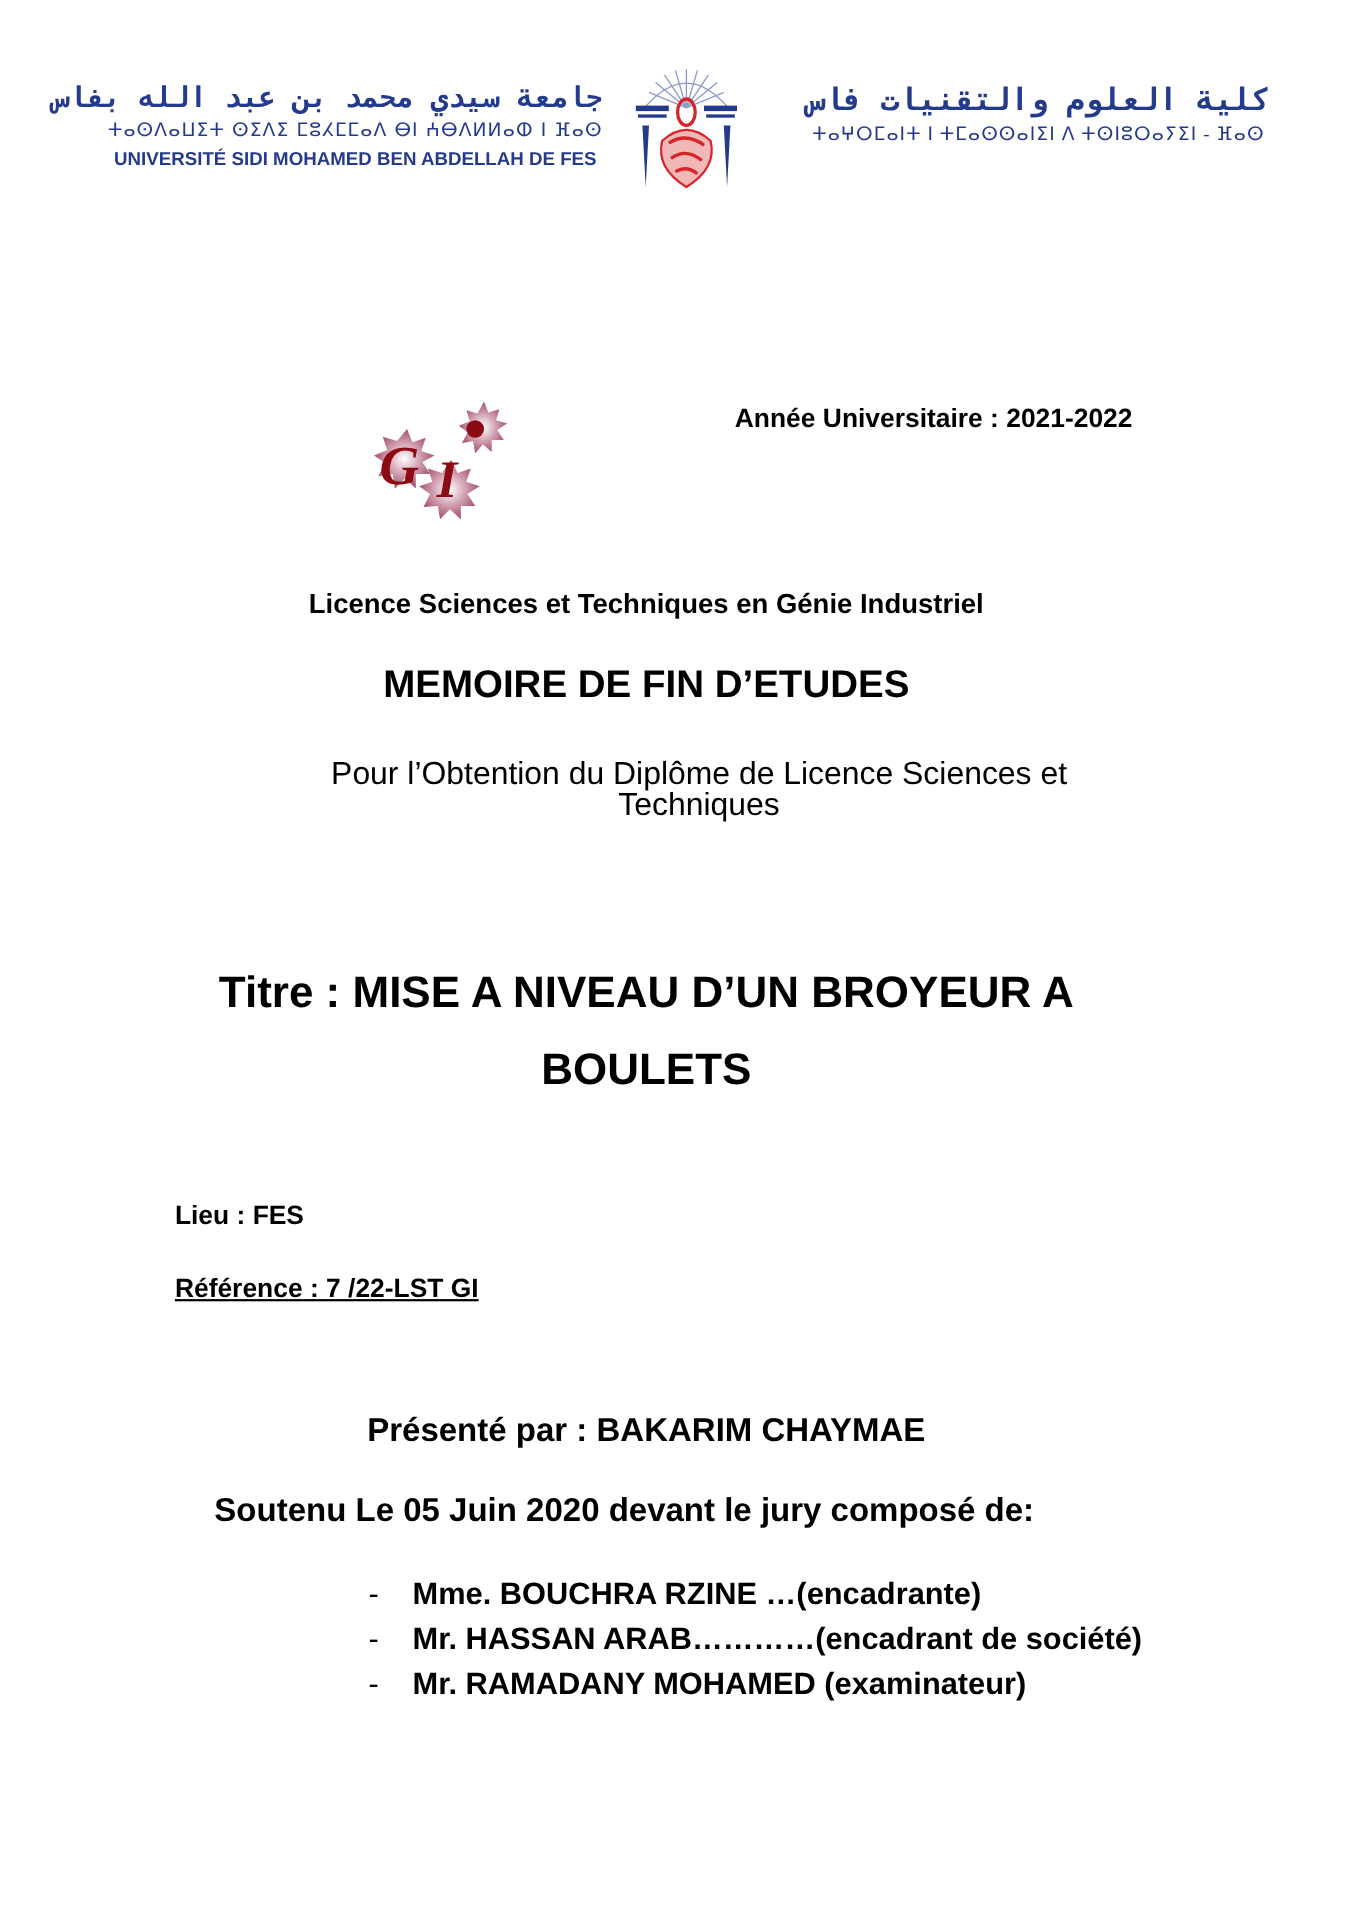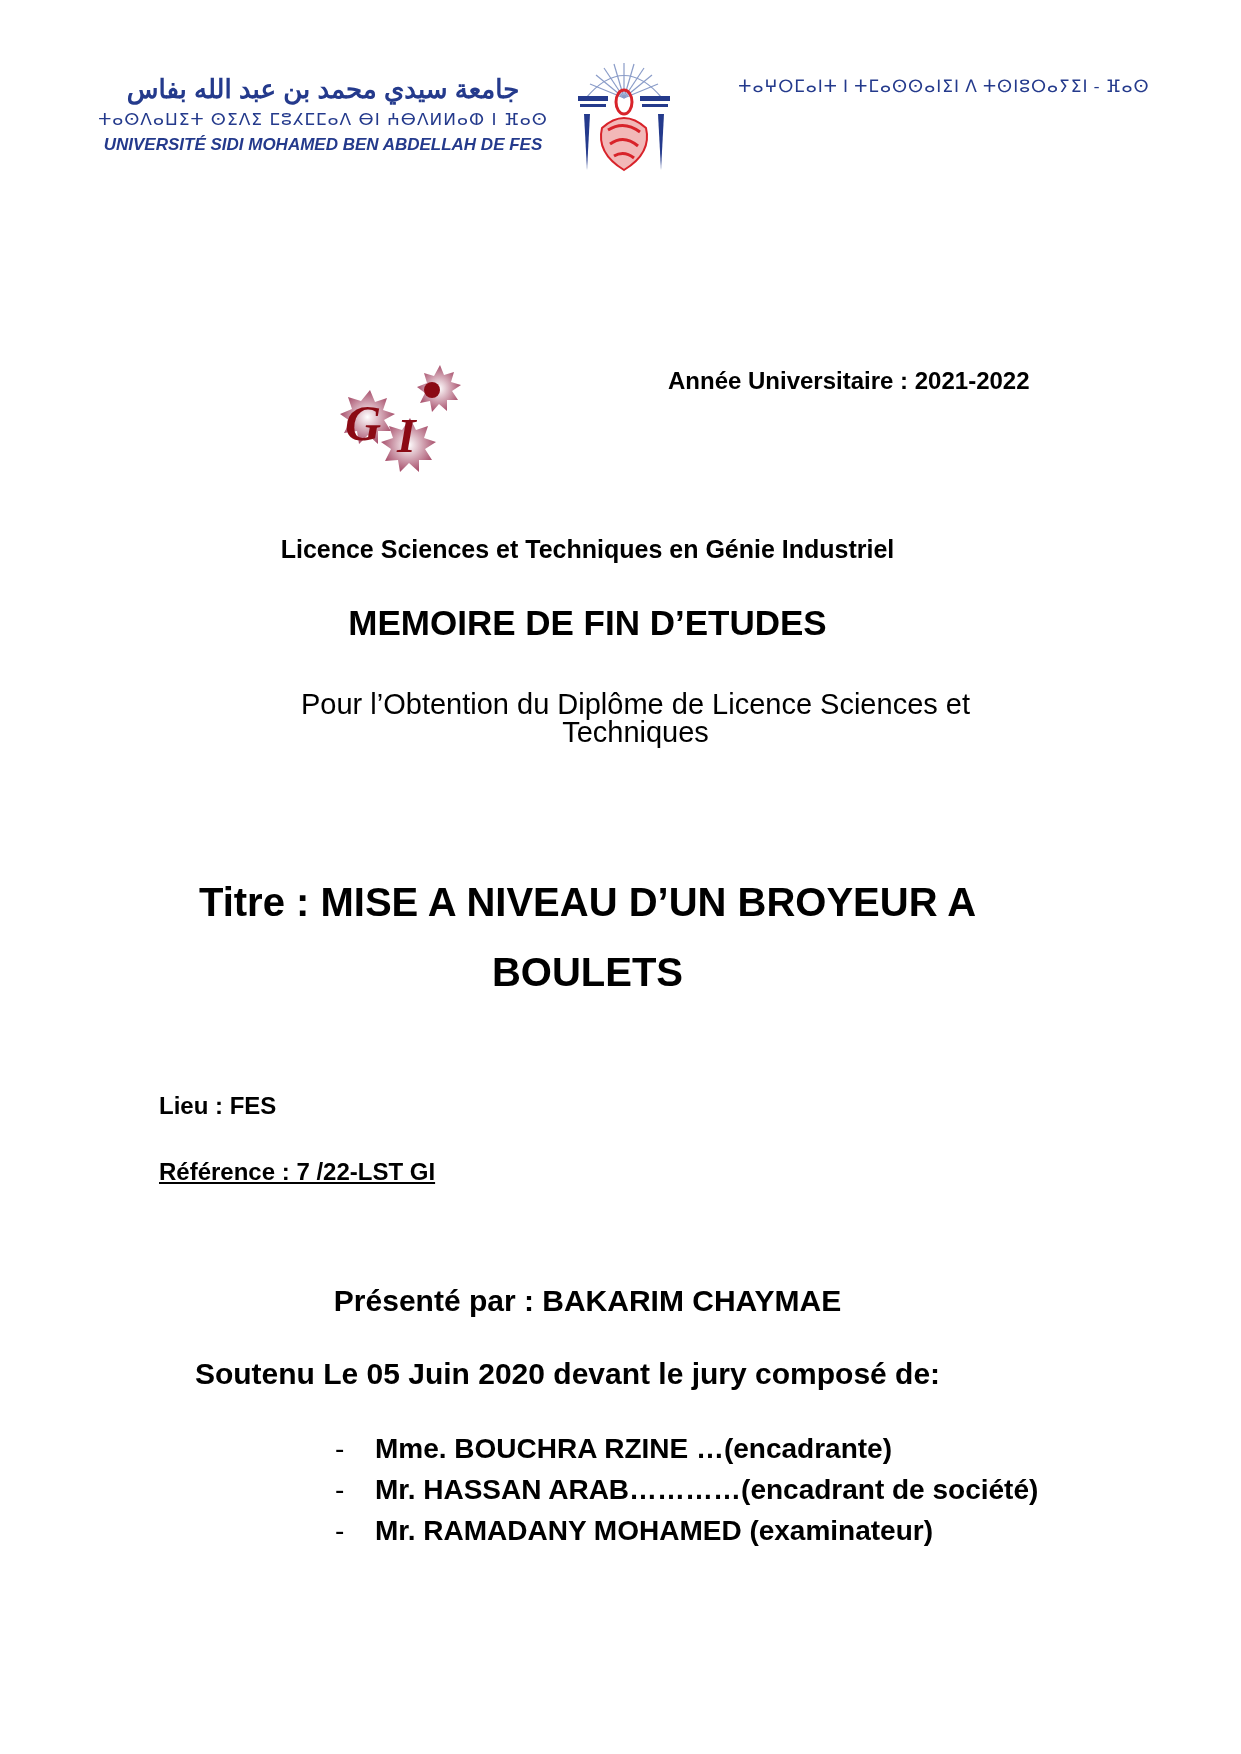--- a/index.html
+++ b/index.html
@@ -1,41 +1,41 @@
 <!DOCTYPE html>
 <html><head>
 <meta charset="utf-8">
 <style>
   html, body { margin:0; padding:0; background:#ffffff; }
   body { width:1241px; height:1754px; position:relative; overflow:hidden;
          font-family:"Liberation Sans", "DejaVu Sans", sans-serif; color:#000; }
   .abs { position:absolute; }
   .navy { color:#243a8c; }
-  .hdr-ar { font-family:Liberation Sans, sans-serif; font-weight:bold; font-size:26px; direction:rtl; white-space:nowrap; }
+  .hdr-ar { font-family:Liberation Mono, monospace; font-weight:bold; font-size:26px; direction:rtl; white-space:nowrap; }
   .hdr-tf { font-family:"DejaVu Sans", sans-serif; font-size:17px; letter-spacing:1px; white-space:nowrap; }
   .hdr-fr { font-family:"Liberation Sans", sans-serif; font-weight:bold; font-size:17px; white-space:nowrap; }
   .center { left:0; width:1175px; text-align:center; }
   .b { font-weight:bold; }
   .t18 { font-size:25px; }
   .t24 { font-size:35px; }
   .t22 { font-size:29px;padding-left:48px; }
   .t30 { font-size:40px; }
   .t20 { font-size:24px; }
   .jury { left:335px; top:1428px; font-size:28px; font-weight:bold; }
   .jury .row { height:41px; display:flex; align-items:center; white-space:nowrap; }
   .jury .dash { width:40px; font-weight:normal; }
   .u { text-decoration:underline; }
 </style>
 </head>
 <body>
 
 <div class="abs" style="left:98px; top:74px; width:450px;">
   <div class="hdr-ar navy" style="text-align:center;">جامعة سيدي محمد بن عبد الله بفاس</div>
   <div class="hdr-tf navy" style="text-align:center; margin-top:4px;">ⵜⴰⵙⴷⴰⵡⵉⵜ ⵙⵉⴷⵉ ⵎⵓⵃⵎⵎⴰⴷ ⴱⵏ ⵄⴱⴷⵍⵍⴰⵀ ⵏ ⴼⴰⵙ</div>
-  <div class="hdr-fr navy" style="text-align:center; margin-top:6px;font-style:italic;">UNIVERSITÉ SIDI MOHAMED BEN ABDELLAH DE FES</div>
+  <div class="hdr-fr navy" style="text-align:center; margin-top:6px;">UNIVERSITÉ SIDI MOHAMED BEN ABDELLAH DE FES</div>
 </div>
 
 <div class="abs" style="left:574px; top:58px; width:100px; height:122px;">
   <svg width="100" height="122" viewBox="0 0 100 122">
     <g stroke="#8a9cc8" stroke-width="1.2" fill="none">
       <path d="M12 40 Q50 -5 88 40"></path>
       <line x1="50" y1="40" x2="50" y2="5"></line>
         <line x1="50" y1="40" x2="40" y2="6"></line>
         <line x1="50" y1="40" x2="60" y2="6"></line>
       <line x1="50" y1="40" x2="30" y2="10"></line>
@@ -51,20 +51,21 @@
     <rect x="68" y="46" width="26" height="3" fill="#243a8c"></rect>
     <path d="M10 56 L16 56 L13 112 Z" fill="#243a8c"></path>
     <path d="M84 56 L90 56 L87 112 Z" fill="#243a8c"></path>
     <ellipse cx="50" cy="44" rx="8" ry="12" fill="none" stroke="#d8232a" stroke-width="3"></ellipse>
     <path d="M28 70 Q50 50 72 70 Q78 95 50 112 Q22 95 28 70 Z" fill="#f2b8b8" stroke="#d8232a" stroke-width="2"></path>
     <path d="M34 72 Q50 62 66 74 M36 86 Q50 76 64 88 M40 98 Q50 92 60 100" stroke="#d8232a" stroke-width="3" fill="none"></path>
   </svg>
 </div>
 
 <div class="abs" style="left:694px; top:74px; width:500px;">
+  <div class="hdr-ar navy" style="text-align:center; font-size:28px;">كلية العلوم والتقنيات فاس</div>
   <div class="hdr-tf navy" style="text-align:center; margin-top:2px;font-family:Liberation Serif, serif;">ⵜⴰⵖⵔⵎⴰⵏⵜ ⵏ ⵜⵎⴰⵙⵙⴰⵏⵉⵏ ⴷ ⵜⵙⵏⵓⵔⴰⵢⵉⵏ - ⴼⴰⵙ</div>
 </div>
 
 <div class="abs b t20" style="left:668px; top:367px; white-space:nowrap;">Année Universitaire : 2021-2022</div>
 
 <div class="abs" style="left:335px; top:360px; width:135px; height:115px;">
   <svg width="135" height="115" viewBox="0 0 135 115">
     <defs>
       <radialGradient id="gg" cx="50%" cy="50%" r="50%">
         <stop offset="0%" stop-color="#ffffff"></stop>

